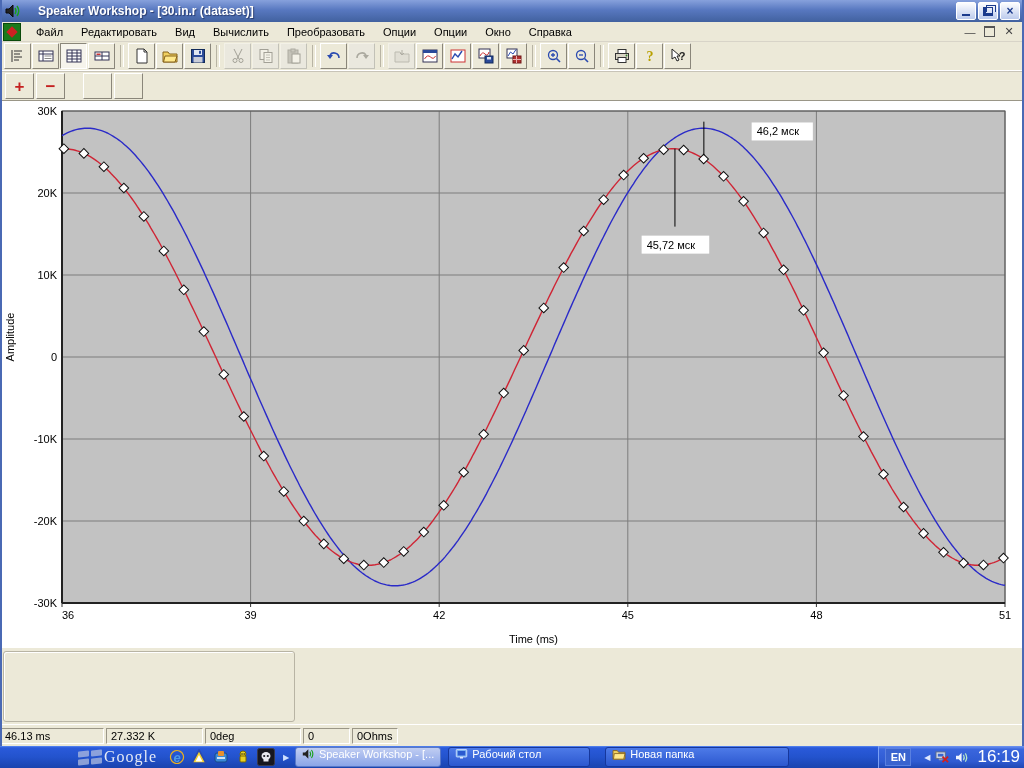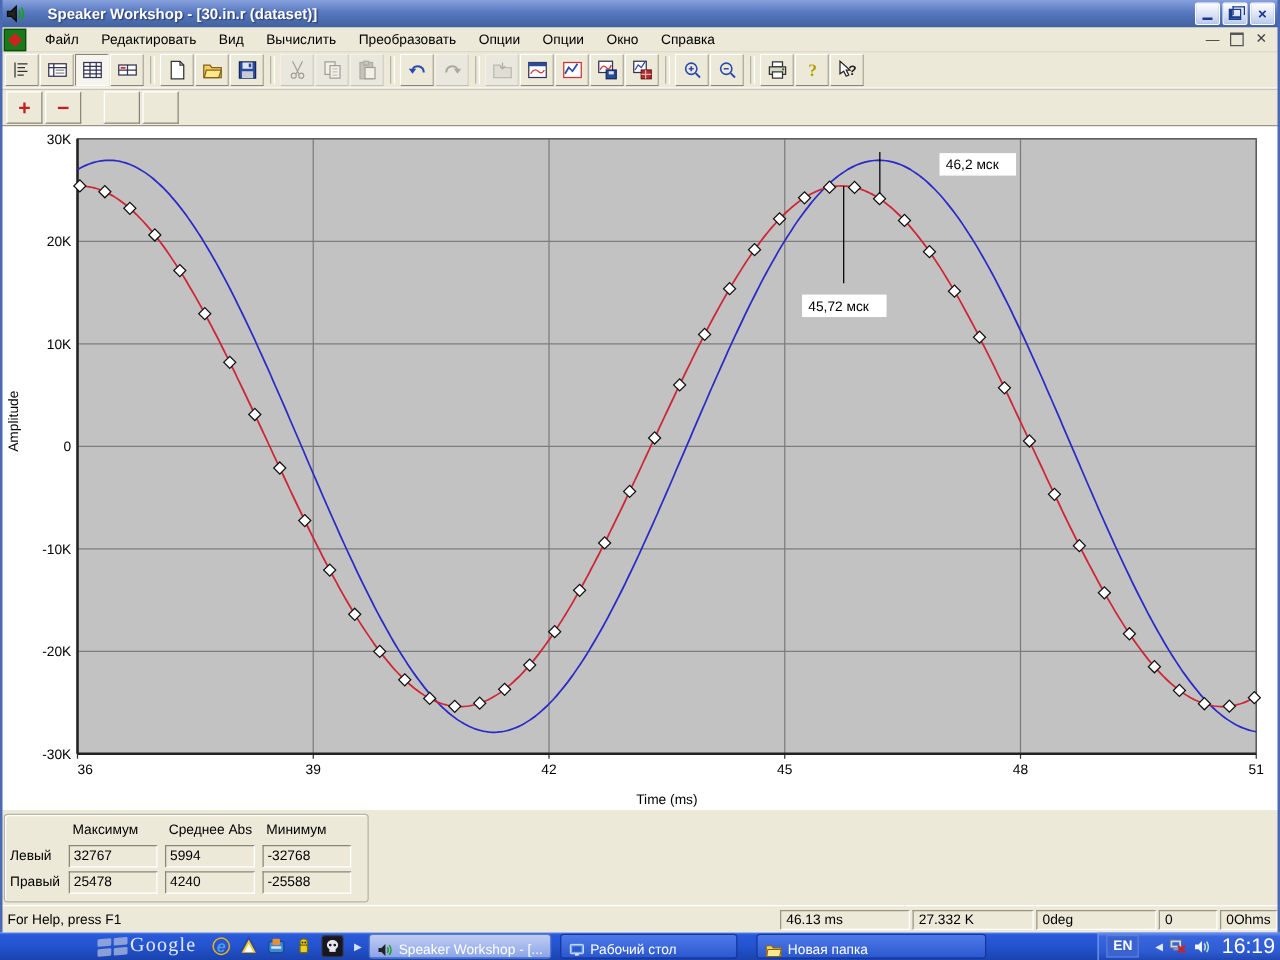--- a/index.html
+++ b/index.html
@@ -75,21 +75,21 @@
     background:linear-gradient(to bottom,#5a8af2 0%,#2a5ada 8%,#2353cd 50%,#1a43ae 100%);
     display:flex;align-items:center;box-sizing:border-box;}
   .win-flag{width:26px;height:15px;margin-left:78px;position:relative;flex:none;opacity:.75;}
   .win-flag i{position:absolute;width:11px;height:6px;background:#aebbdf;transform:skewY(-6deg);border-radius:1px;}
   .win-flag i:nth-child(1){left:0;top:1px;}  .win-flag i:nth-child(2){left:13px;top:0;}
   .win-flag i:nth-child(3){left:0;top:9px;}  .win-flag i:nth-child(4){left:13px;top:8px;}
   .google-logo{font-family:"Liberation Serif",serif;font-size:16px;color:#e4e9f6;flex:none;letter-spacing:1px;}
   .ql-icons{display:flex;align-items:center;gap:6px;margin-left:12px;flex:none;}
   .ql-chevron{color:#cfe0ff;font-size:8px;margin-left:8px;flex:none;}
   .task-btn{height:18px;margin:0 1px 0 6px;border-radius:3px;border:1px solid #16379c;
-    background:linear-gradient(#4d7ae8,#2c58cf);color:#fff;display:flex;align-items:flex-end;gap:4px;
+    background:linear-gradient(#4d7ae8,#2c58cf);color:#fff;display:flex;align-items:flex-start;gap:4px;
     padding:0 6px;flex:none;white-space:nowrap;overflow:hidden;}
   .task-btn.active{background:linear-gradient(#c0cdf2,#8ba5e8);border-color:#5878c8;}
   .tray{margin-left:auto;height:22px;display:flex;align-items:center;gap:5px;
     background:linear-gradient(to bottom,#6f95f2 0%,#3a66dd 15%,#2f5bd2 70%,#2048b4 100%);
     border-left:1px solid #7aa0f5;padding:0 4px 0 6px;flex:none;}
   .lang-box{width:24px;height:16px;background:#3a63cf;color:#fff;display:flex;align-items:center;
     justify-content:center;font-weight:bold;margin-right:8px;border:1px solid #5a80e0;}
   .tray .clock{color:#fff;font-size:17px;margin-left:2px;}
   .tray-chev{color:#dfe8ff;font-size:8px;}
 
@@ -395,40 +395,23 @@
       <line x1="674.95" y1="47.72" x2="674.95" y2="125.62" stroke="#000"></line>
       <rect x="641.6306666666666" y="134.64" width="67.6" height="18" fill="#fff"></rect>
       <text x="646.6306666666666" y="147.64" fill="#000" font-family="Liberation Sans, sans-serif" font-size="11">45,72 мск</text>
       <text x="533.5" y="542" text-anchor="middle" fill="#000" font-family="Liberation Sans, sans-serif" font-size="11">Time (ms)</text>
       <text x="14" y="236" text-anchor="middle" fill="#000" transform="rotate(-90 14 236)" font-family="Liberation Sans, sans-serif" font-size="11">Amplitude</text>
     </svg>
 </div>
 
 <div class="abs stats-panel">
   <div class="stats-box"></div>
-  <div class="stats-grid">
-    <div></div>
-    <div class="stats-head">Максимум</div>
-    <div class="stats-head">Среднее Abs</div>
-    <div class="stats-head">Минимум</div>
-
-    <div class="stats-rowlab">Левый</div>
-    <div class="stats-val">32767</div>
-    <div class="stats-val">5994</div>
-    <div class="stats-val">-32768</div>
-
-    <div class="stats-rowlab">Правый</div>
-    <div class="stats-val">25478</div>
-    <div class="stats-val">4240</div>
-    <div class="stats-val">-25588</div>
-  </div>
 </div>
 
 <div class="abs statusbar">
-  <div class="sb-msg">For Help, press F1</div>
   <div class="sb-pane" style="width:104px">46.13  ms</div>
   <div class="sb-pane" style="width:97px">27.332 K</div>
   <div class="sb-pane" style="width:96px">0deg</div>
   <div class="sb-pane" style="width:47px">0</div>
   <div class="sb-pane" style="width:46px">0Ohms</div>
 </div>
 
 <div class="abs taskbar">
   <div class="win-flag">
       <i></i>

